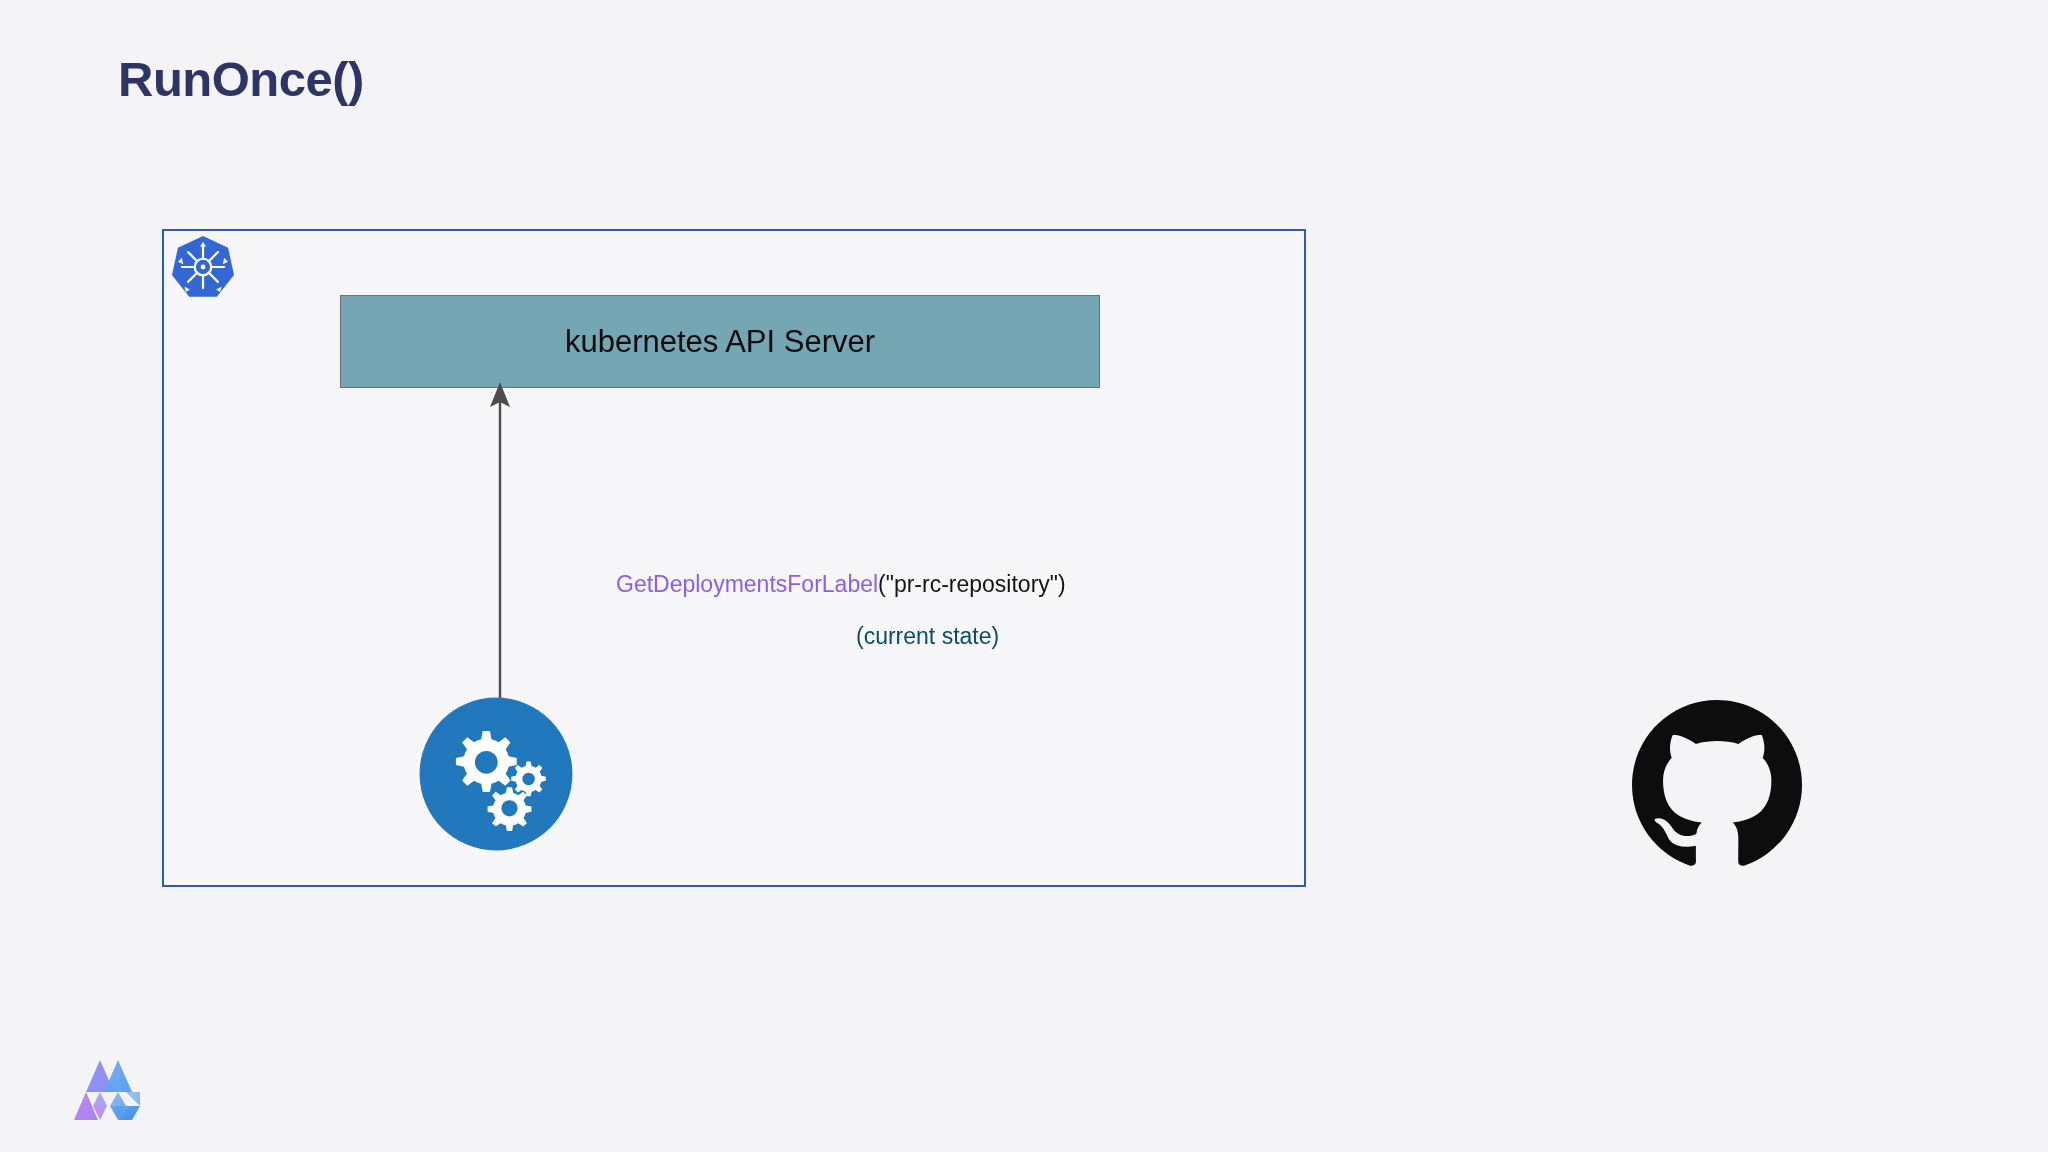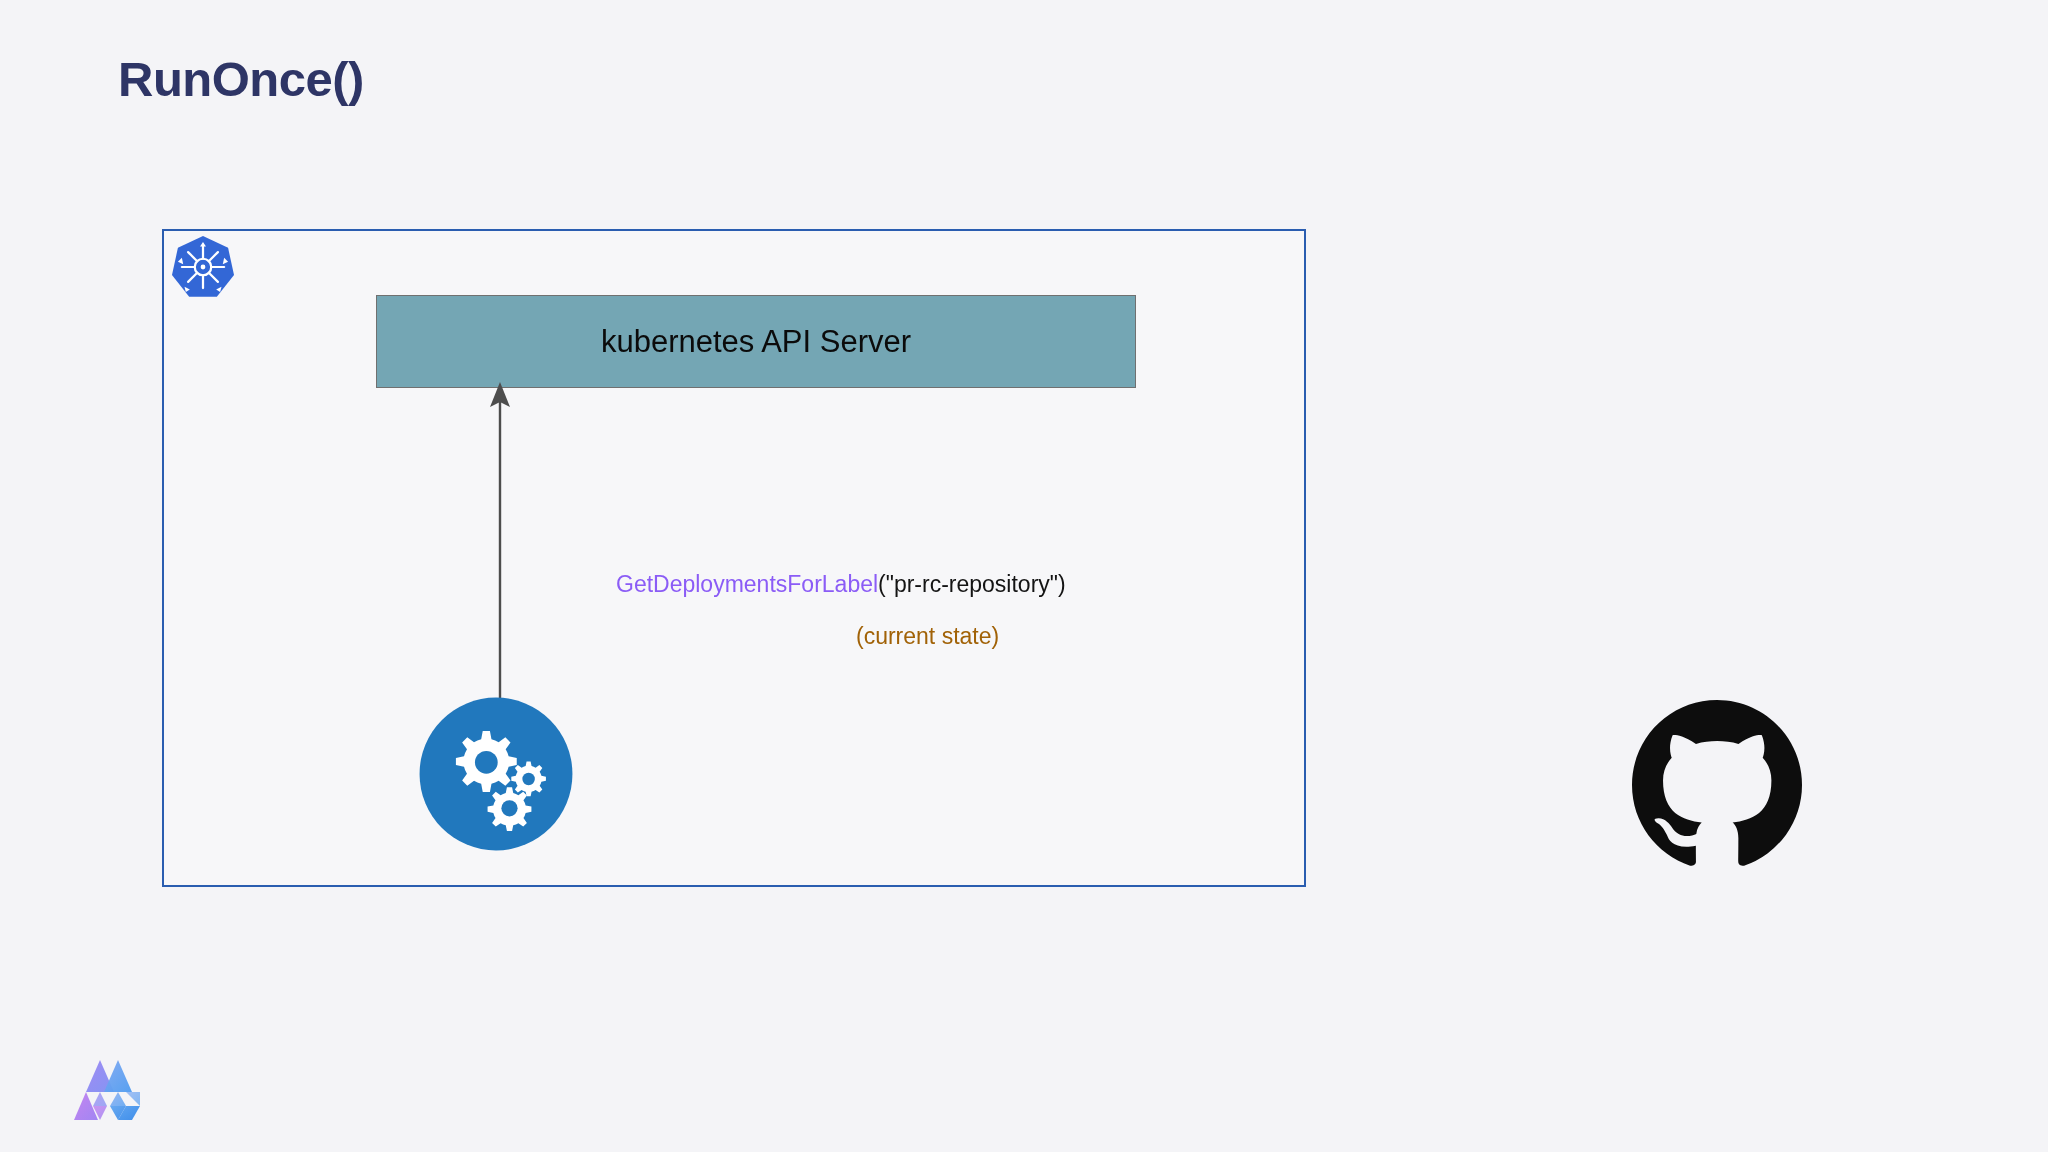--- a/index.html
+++ b/index.html
@@ -62,21 +62,20 @@
     left: 340px;
     top: 295px;
     width: 760px;
     height: 93px;
     background: #74a6b4;
     border: 1px solid #707070;
     box-sizing: border-box;
     display: flex;
     align-items: center;
     justify-content: center;
-    margin-left: 36px;
   }
   #api-server-label {
     font-size: 31px;
     color: #0b0b0b;
     white-space: nowrap;
   }
 
   
   #flow-arrow {
     position: absolute;
@@ -106,21 +105,21 @@
     line-height: 1.3;
   }
   .fn-name { color: #8b5cf6; }
   .fn-args { color: #141414; }
 
   #state-label {
     position: absolute;
     left: 856px;
     top: 623px;
     font-size: 23px;
-    color: #a16207;
+    color: #0c4a6e;
     white-space: nowrap;
   }
 
   
   #github-mark {
     position: absolute;
     left: 1632px;
     top: 700px;
     width: 170px;
     height: 170px;

